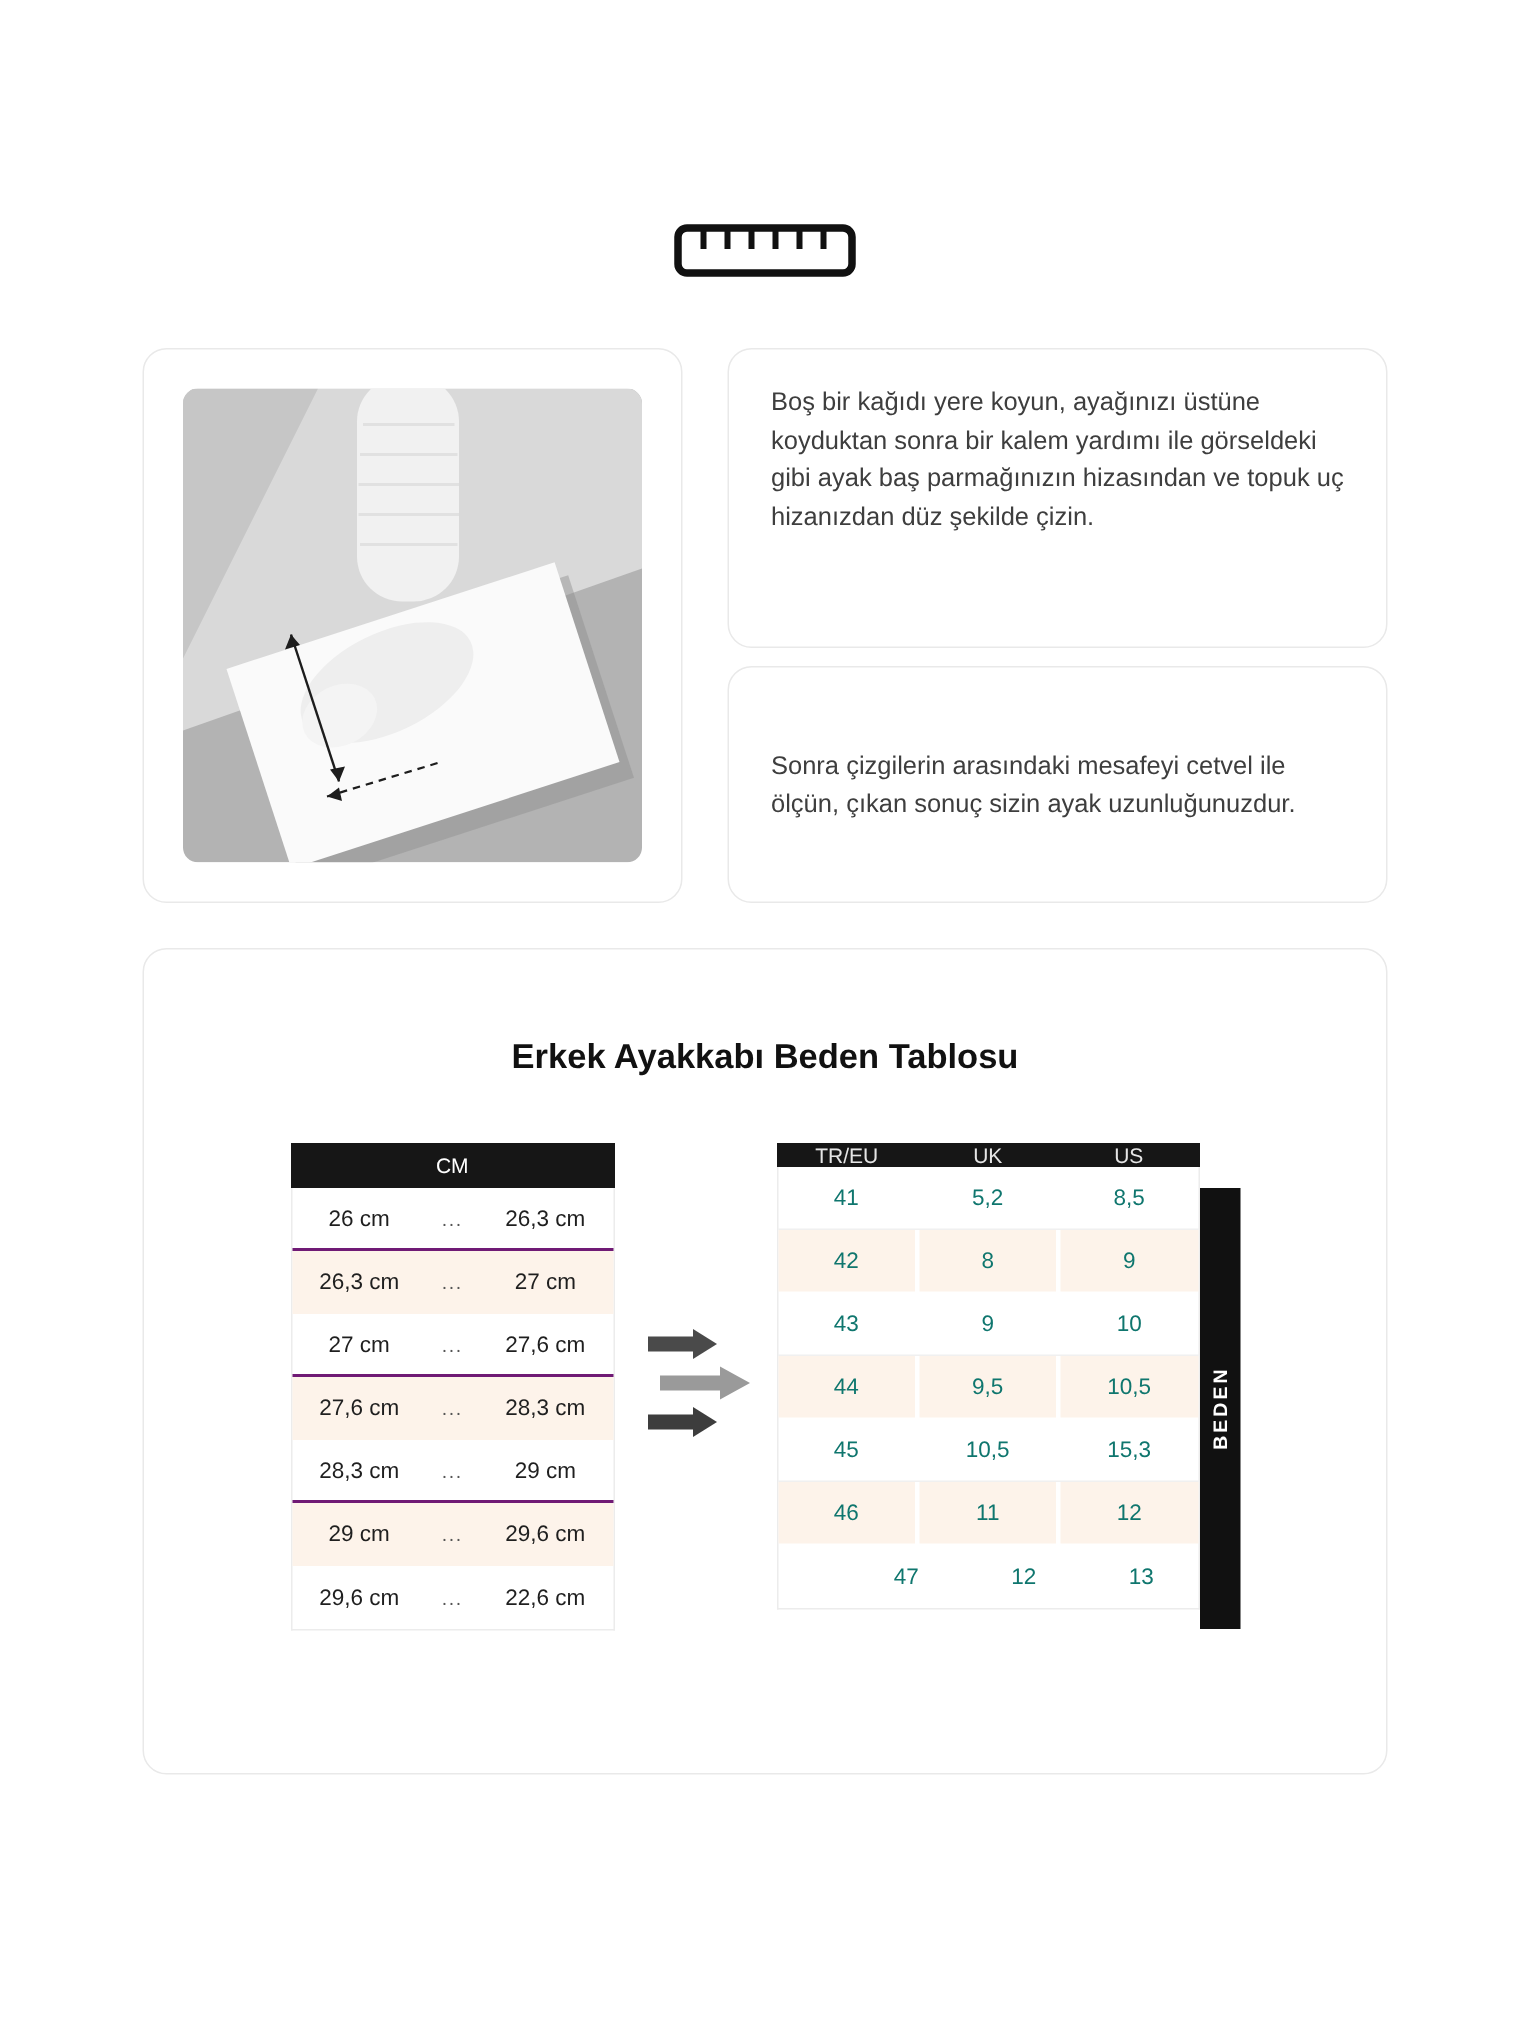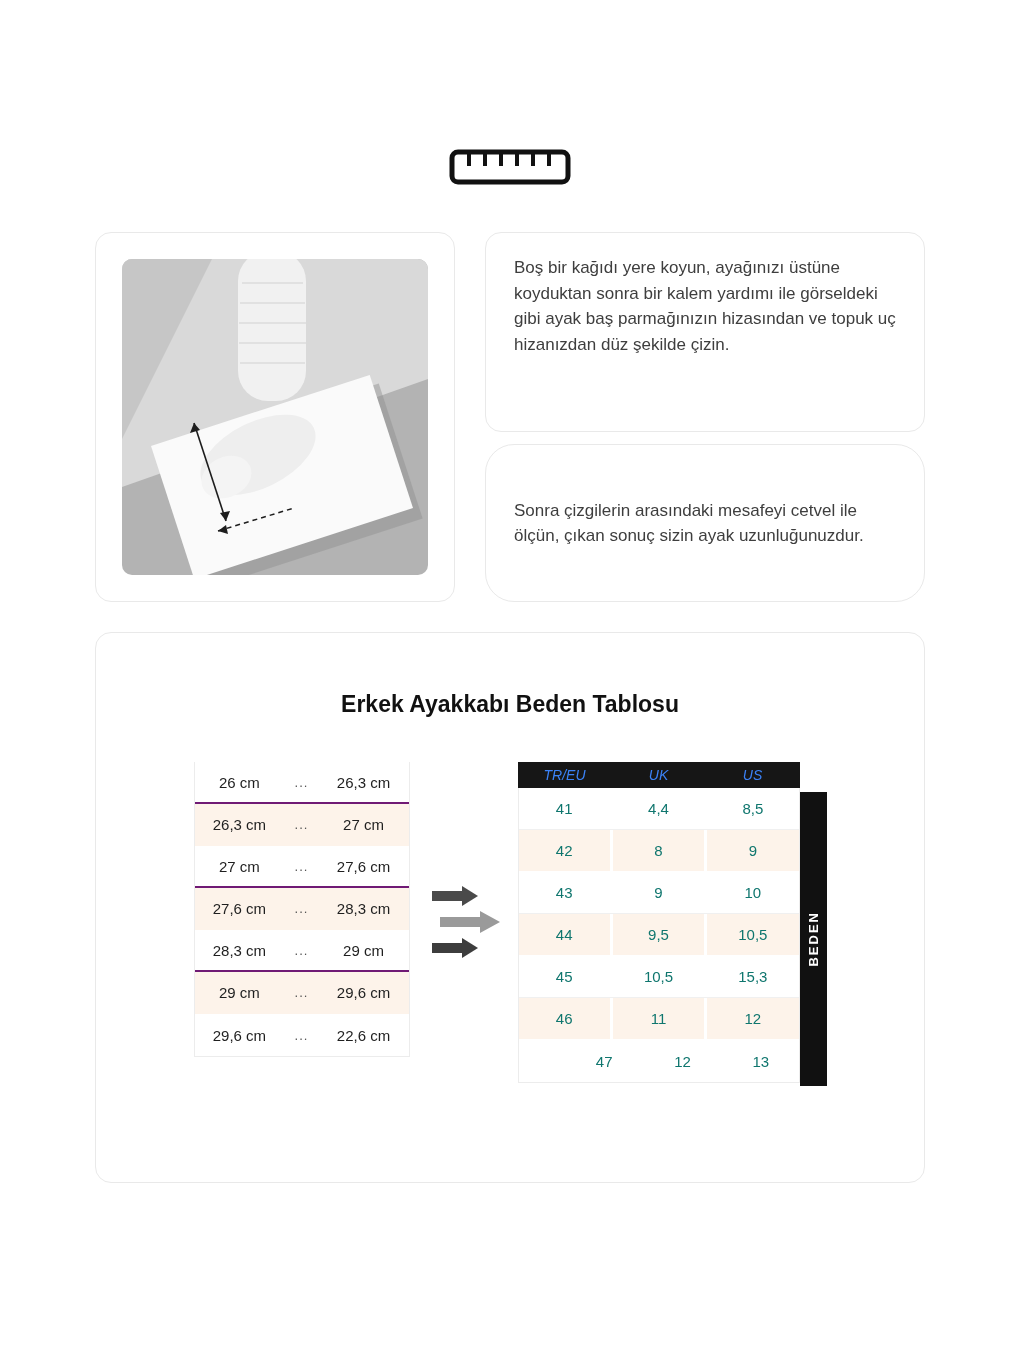--- a/index.html
+++ b/index.html
@@ -22,21 +22,21 @@
     padding:26px; flex:0 0 360px; background:#fff;
   }
   .photo-inner { width:100%; height:100%; border-radius:10px; overflow:hidden; }
   .photo-inner svg { display:block; width:100%; height:100%; }
   .text-col { flex:1; display:flex; flex-direction:column; gap:12px; }
   .info-card {
     border:1px solid #e9e9e9; border-radius:16px; padding:22px 28px;
     display:flex; align-items:flex-start; background:#fff;
   }
   .info-card.first { height:200px; }
-  .info-card.second { flex:1; align-items:center;border-radius:29px; }
+  .info-card.second { flex:1; align-items:center; }
   .info-card p { margin:0; font-size:17px; line-height:1.5; color:#3e3e3e; }
 
   .chart-card {
     width:830px; height:551px; margin:30px auto 0;
     border:1px solid #e9e9e9; border-radius:16px; padding-top:58px; background:#fff;
   }
   h2.chart-title {
     text-align:center; font-size:23px; font-weight:bold; color:#111;
     margin:0 0 44px 0;
   }
@@ -55,22 +55,22 @@
   .trow:last-child { border-bottom:none; }
   .trow.alt { background:#fdf3ea; border-bottom-color:transparent; }
   .c-from, .c-to { width:42%; text-align:center; }
   .c-sep { width:16%; text-align:center; color:#555; font-size:13px; letter-spacing:1px; }
 
   .arrows { margin:0 18px 0 22px; align-self:center; }
 
   .size-wrap { display:flex; align-items:flex-start; }
   .size-table { width:282px; }
   .size-header {
-    display:grid; grid-template-columns:1fr 1fr 1fr; height:26px;
-    background:#161616; color:#3b82f6; font-size:14px; align-items:center; text-align:center;font-style:italic;
+    display:grid; grid-template-columns:1fr 1fr 1fr; height:16px;
+    background:#161616; color:#e5e5e5; font-size:14px; align-items:center; text-align:center;
   }
   .srow {
     display:grid; grid-template-columns:1fr 1fr 1fr; column-gap:3px;
     height:42px; border-bottom:1px solid #f0f0f0; font-size:15px; color:#0f766e;
   }
   .srow:last-child { border-bottom:none;margin-left:48px; }
   .srow.alt { border-bottom-color:transparent; }
   .srow span { display:flex; align-items:center; justify-content:center; }
   .srow.alt span { background:#fdf3ea; }
 
@@ -150,20 +150,21 @@
     </div>
 
   </div>
 
   <div class="chart-card">
     <h2 class="chart-title">Erkek Ayakkabı Beden Tablosu</h2>
 
     <div class="tables">
 
       <div class="cm-table">
+        <div class="t-header">CM</div>
         <div class="t-body">
           <div class="trow">
             <span class="c-from">26 cm</span>
             <span class="c-sep">...</span>
             <span class="c-to">26,3 cm</span>
           </div>
           <div class="trow alt">
             <span class="c-from">26,3 cm</span>
             <span class="c-sep">...</span>
             <span class="c-to">27 cm</span>
@@ -210,21 +211,21 @@
       <div class="size-wrap">
         <div class="size-table">
           <div class="size-header">
             <span>TR/EU</span>
             <span>UK</span>
             <span>US</span>
           </div>
           <div class="t-body">
             <div class="srow">
               <span>41</span>
-              <span>4,4</span>
+              <span>5,2</span>
               <span>8,5</span>
             </div>
             <div class="srow alt">
               <span>42</span>
               <span>8</span>
               <span>9</span>
             </div>
             <div class="srow">
               <span>43</span>
               <span>9</span>

